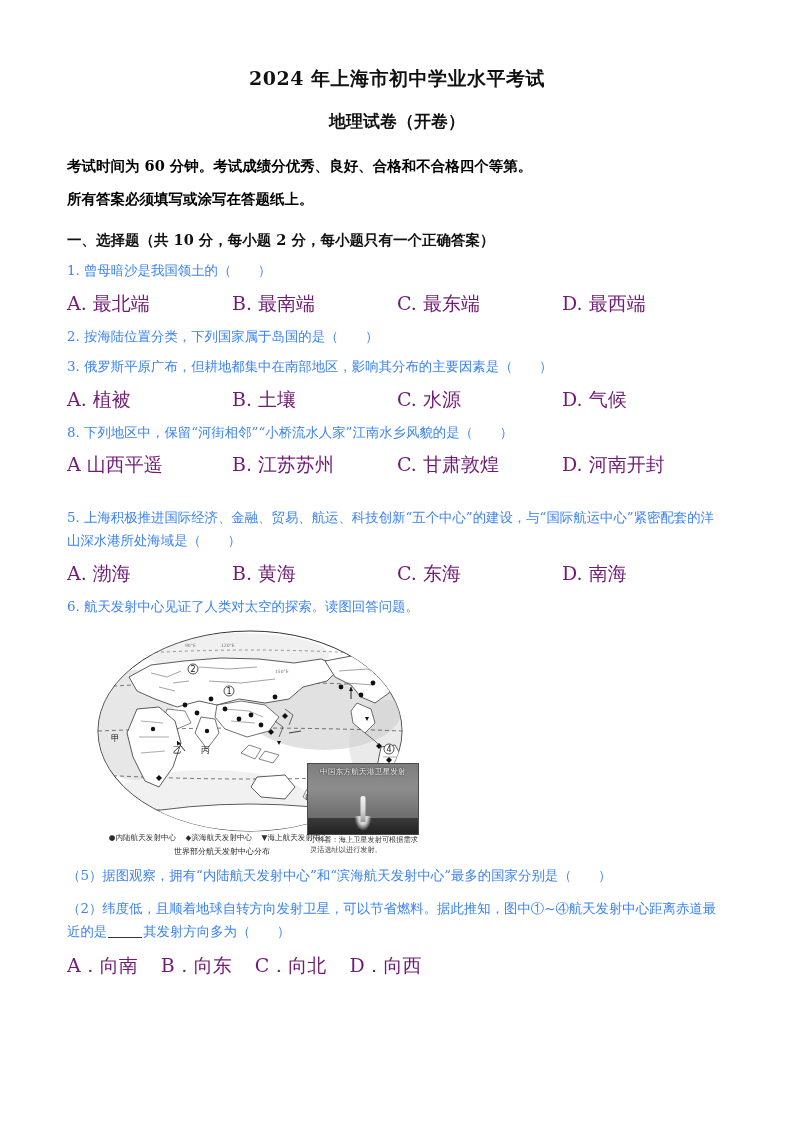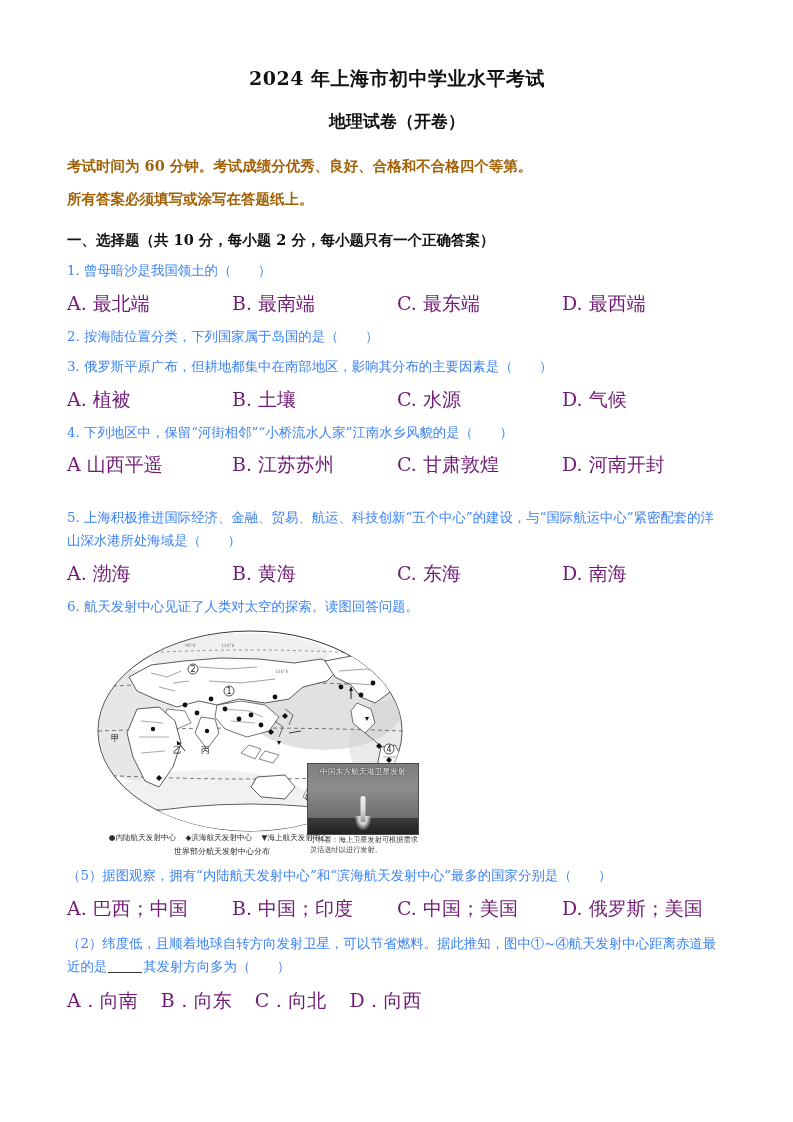--- a/index.html
+++ b/index.html
@@ -47,21 +47,21 @@
     margin: 0;
     padding-top: 19px;
     line-height: 1.3;
     color: #111;
   }
   .notice {
     font-size: 14.5px;
     font-weight: bold;
     margin: 0;
     line-height: 1.0;
-    color: #a16207;
+    color: #000000;
   }
   .notice.first { padding-top: 27px; }
   .notice.second { padding-top: 19px; }
 
   .section-title {
     font-size: 14.5px;
     font-weight: bold;
     margin: 0;
     padding-top: 26px;
     line-height: 1.0;
@@ -234,21 +234,21 @@
     <p class="q-stem">2. 按海陆位置分类，下列国家属于岛国的是（　　）</p>
 
     <p class="q-stem">3. 俄罗斯平原广布，但耕地都集中在南部地区，影响其分布的主要因素是（　　）</p>
     <div class="opts">
       <span class="opt">A. 植被</span>
       <span class="opt">B. 土壤</span>
       <span class="opt">C. 水源</span>
       <span class="opt">D. 气候</span>
     </div>
 
-    <p class="q-stem">4. 下列地区中，保留“河街相邻”“小桥流水人家”江南水乡风貌的是（　　）</p>
+    <p class="q-stem">8. 下列地区中，保留“河街相邻”“小桥流水人家”江南水乡风貌的是（　　）</p>
     <div class="opts">
       <span class="opt">A  山西平遥</span>
       <span class="opt">B. 江苏苏州</span>
       <span class="opt">C. 甘肃敦煌</span>
       <span class="opt">D. 河南开封</span>
     </div>
 
     <p class="q-stem wrap" style="padding-top:32px;">5. 上海积极推进国际经济、金融、贸易、航运、科技创新“五个中心”的建设，与“国际航运中心”紧密配套的洋山深水港所处海域是（　　）</p>
     <div class="opts" style="padding-top:12px;">
       <span class="opt">A. 渤海</span>
@@ -394,26 +394,20 @@
       <div class="legend-row">
         <span class="lg"><span>●</span><span>内陆航天发射中心</span></span>
         <span class="lg"><span>◆</span><span>滨海航天发射中心</span></span>
         <span class="lg"><span>▼</span><span>海上航天发射中心</span></span>
       </div>
 
       <div class="fig-caption">世界部分航天发射中心分布</div>
     </div>
 
     <p class="q-stem" style="padding-top:4px;">（5）据图观察，拥有“内陆航天发射中心”和“滨海航天发射中心”最多的国家分别是（　　）</p>
-    <div class="opts">
-      <span class="opt">A. 巴西；中国</span>
-      <span class="opt">B. 中国；印度</span>
-      <span class="opt">C. 中国；美国</span>
-      <span class="opt">D. 俄罗斯；美国</span>
-    </div>
 
     <p class="q-stem wrap" style="padding-top:14px;"><span>（2）纬度低，且顺着地球自转方向发射卫星，可以节省燃料。据此推知，图中①~④航天发射中心距离赤道最近的是</span><span class="blankline"></span><span>其发射方向多为（　　）</span></p>
     <div class="opts inline" style="padding-top:13px;">
       <span class="opt">A．向南</span>
       <span class="opt">B．向东</span>
       <span class="opt">C．向北</span>
       <span class="opt">D．向西</span>
     </div>
 
   </div>

